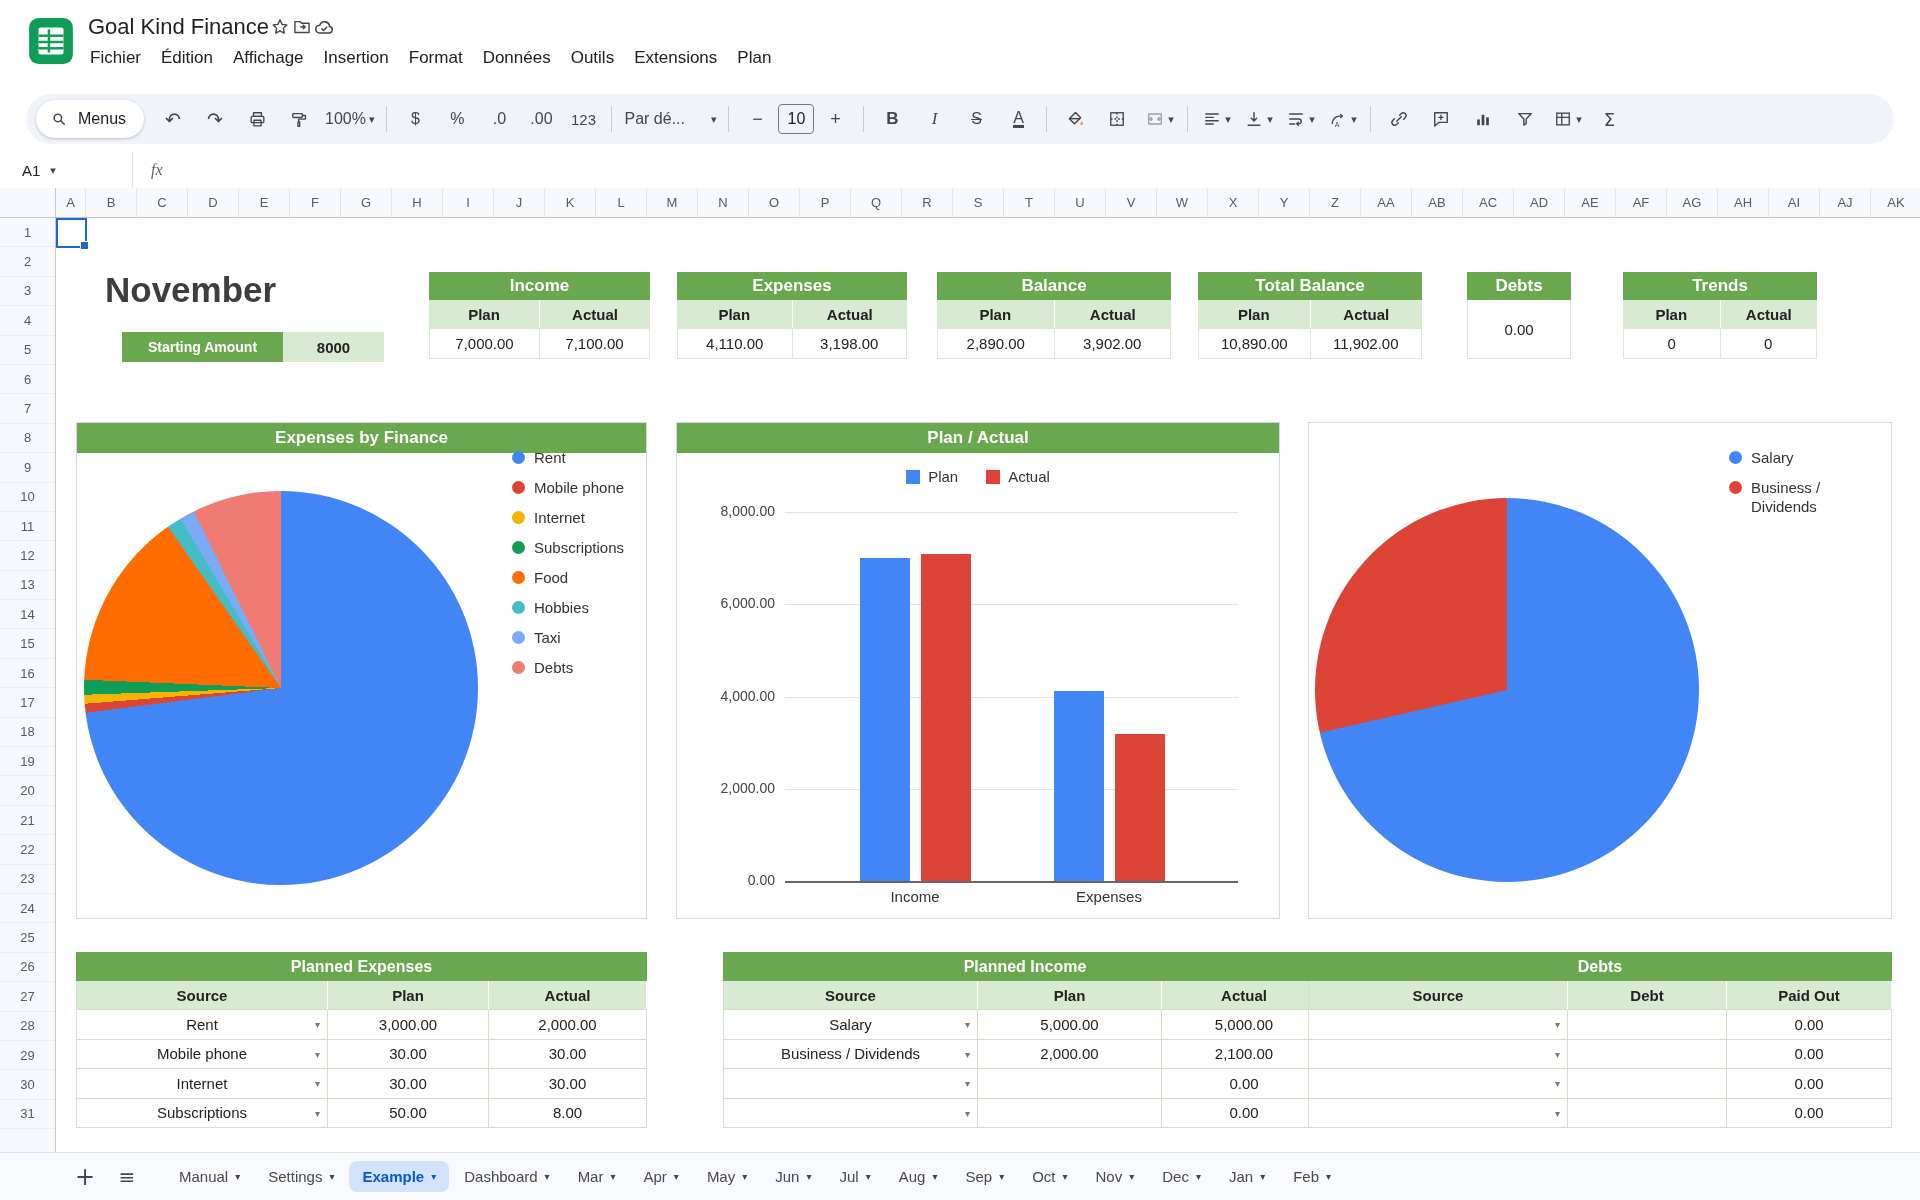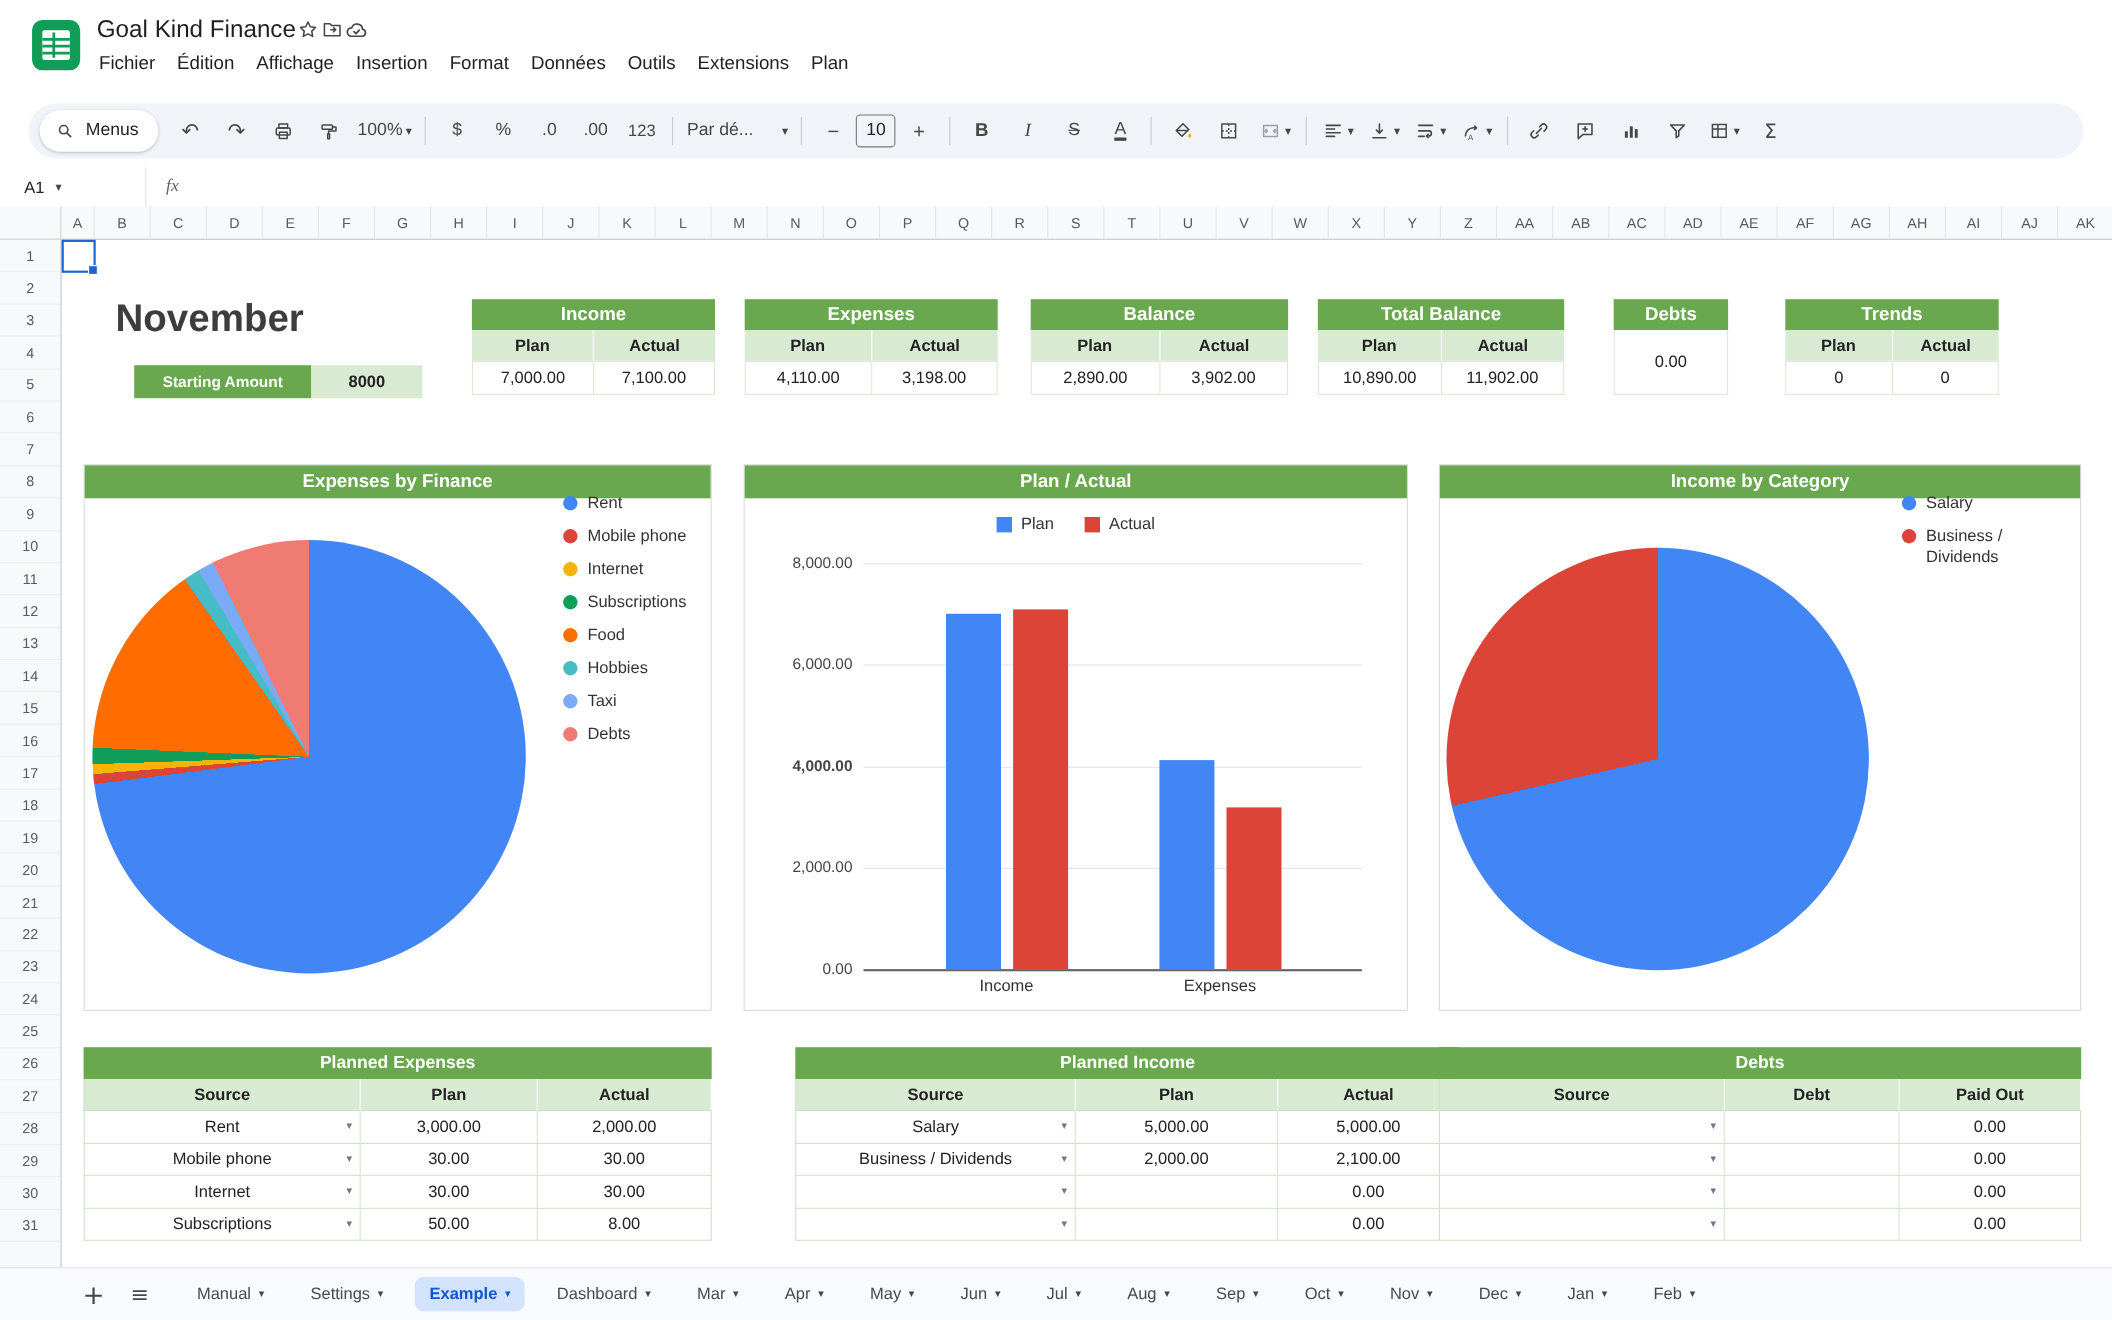--- a/index.html
+++ b/index.html
@@ -116,21 +116,21 @@
   .dt-row .dt-cell:first-child{border-left:1px solid #cfe0c8;}
   .dt-head .dt-cell{height:29px;background:#d9ead3;font-weight:700;border-color:#fff;border-bottom-color:#cfe0c8;}
   .dt-dd{position:absolute;right:7px;top:50%;transform:translateY(-50%);font-size:10px;color:#777;
          font-family:"DejaVu Sans",sans-serif;cursor:pointer;}
 
   
   .tabbar{position:absolute;left:0;right:0;bottom:0;height:48px;background:#f8fafd;
           border-top:1px solid #e1e3e1;display:flex;align-items:center;padding-left:64px;box-sizing:border-box;}
   .tb-bottom-btn{width:42px;height:36px;display:flex;align-items:center;justify-content:center;
                  color:#444746;cursor:pointer;border-radius:50%;}
-  .tabs{display:flex;align-items:flex-end;gap:16px;margin-left:18px;}
+  .tabs{display:flex;align-items:flex-end;gap:2px;margin-left:18px;}
   .tab{display:flex;align-items:center;gap:7px;padding:7px 13px;border-radius:8px;font-size:15px;
        font-weight:500;color:#49494d;cursor:pointer;white-space:nowrap;}
   .tab .caret{font-size:10px;}
   .tab.active{background:#d3e3fd;color:#0b57d0;font-weight:700;}
   .tab.active .caret{color:#0b57d0;}
   svg{display:block;}
 </style>
 </head>
 <body>
 
@@ -522,28 +522,27 @@
         <div class="gridline" style="top: 0px;"></div>
         <div class="bar" style="left: 74.5px; height: 322.875px; background: rgb(66, 133, 244);"></div>
         <div class="bar" style="left: 135.5px; height: 327.488px; background: rgb(219, 68, 55);"></div>
         <div class="bar" style="left: 268.5px; height: 189.574px; background: rgb(66, 133, 244);"></div>
         <div class="bar" style="left: 329.5px; height: 147.508px; background: rgb(219, 68, 55);"></div>
       </div>
     <div id="yticks2"></div>
     <div id="xlabs2"></div>
   <div class="ytick" style="position: absolute; top: 449px; left: 8px; width: 90px; right: auto;">0.00</div>
       <div class="ytick" style="position: absolute; top: 356.75px; left: 8px; width: 90px; right: auto;">2,000.00</div>
-      <div class="ytick" style="position: absolute; top: 264.5px; left: 8px; width: 90px; right: auto; font-weight: bold;">4,000.00</div>
+      <div class="ytick" style="position: absolute; top: 264.5px; left: 8px; width: 90px; right: auto;">4,000.00</div>
       <div class="ytick" style="position: absolute; top: 172.25px; left: 8px; width: 90px; right: auto;">6,000.00</div>
       <div class="ytick" style="position: absolute; top: 80px; left: 8px; width: 90px; right: auto;">8,000.00</div>
       <div class="xlab" style="left: 178px;">Income</div>
       <div class="xlab" style="left: 372px;">Expenses</div>
     </div>
   <div class="chart-card" id="card3">
-    <div class="chart-title">Income by Category</div>
     <div class="pie" id="pie3" style="background: conic-gradient(rgb(66, 133, 244) 0deg, rgb(66, 133, 244) 257.143deg, rgb(219, 68, 55) 257.143deg, rgb(219, 68, 55) 360deg);"></div>
     <div class="vlegend" id="legend3">
         <div class="leg-item">
           <span class="leg-dot" style="background: rgb(66, 133, 244);"></span>
           <span class="leg-lab">Salary</span>
         </div>
         <div class="leg-item">
           <span class="leg-dot" style="background: rgb(219, 68, 55);"></span>
           <span class="leg-lab">Business / Dividends</span>
         </div>

